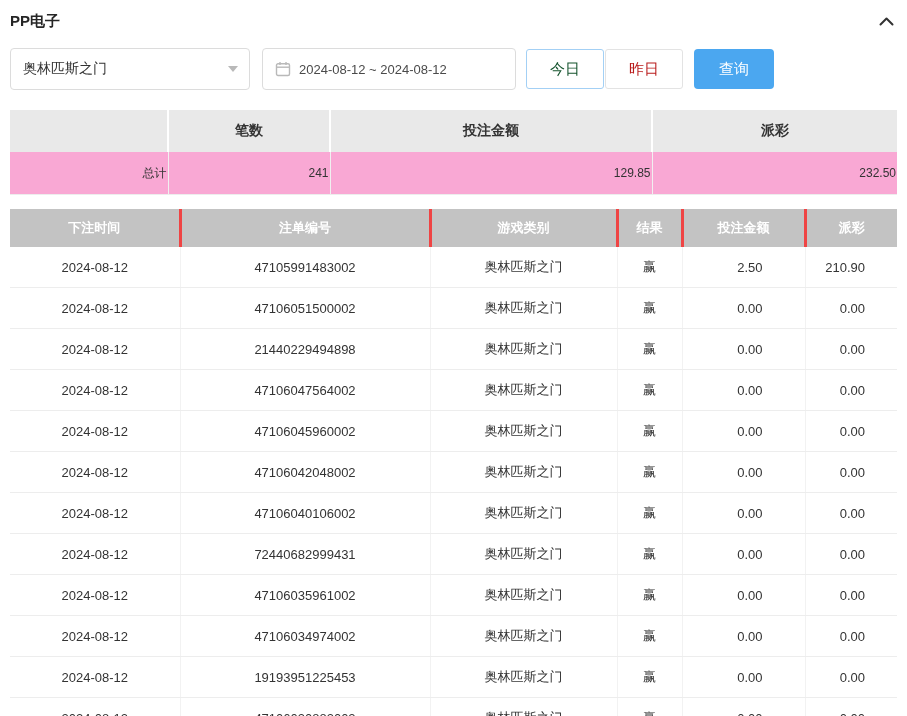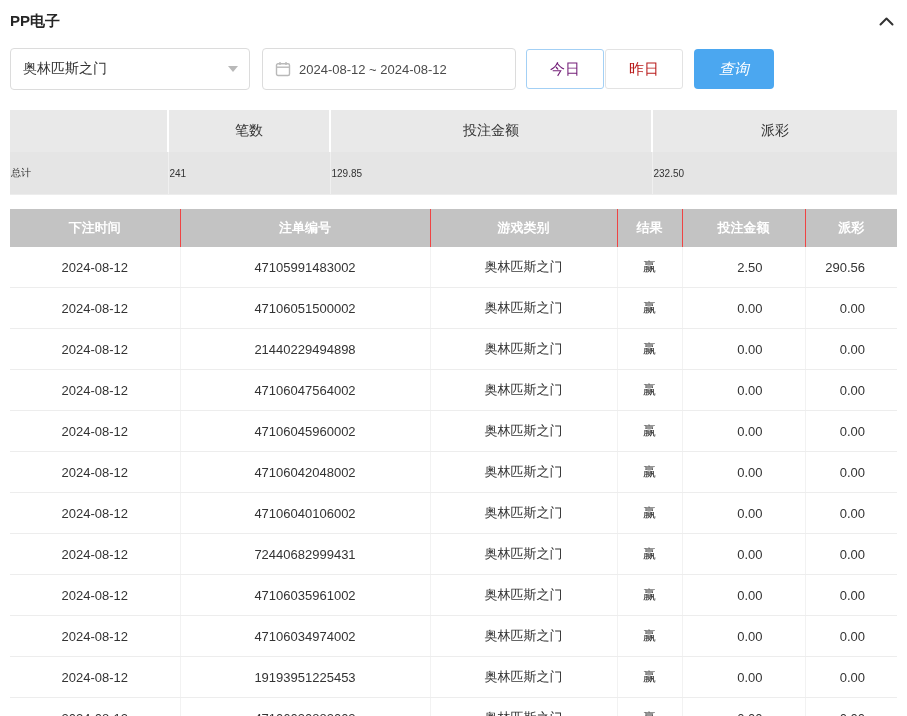--- a/index.html
+++ b/index.html
@@ -28,44 +28,44 @@
   .date-box {
     width: 228px; height: 40px; border: 1px solid #dcdcdc; border-radius: 4px;
     display: flex; align-items: center; gap: 8px; padding: 0 12px; margin-left: 12px;
     font-size: 13px; color: #4a4a4a; cursor: pointer; background: #fff; white-space: nowrap;
   }
   .quick-btns { display: flex; margin-left: 10px; gap: 1px; }
   .quick-btn {
     width: 78px; height: 40px; background: #fff; border: 1px solid #e3e3e3; border-radius: 3px;
     font-size: 15px; color: #b91c1c; cursor: pointer; font-family: inherit;
   }
-  .quick-btn.active { border-color: #a3d0f5; color: #701a75; }
+  .quick-btn.active { border-color: #a3d0f5; color: #14532d; }
   .search-btn {
     width: 80px; height: 40px; margin-left: 11px;
     background: #4ba7f0; border: none; border-radius: 4px;
-    color: #fff; font-size: 15px; cursor: pointer; font-family: inherit; font-style: italic;
+    color: #fff; font-size: 15px; cursor: pointer; font-family: inherit;
   }
 
   table { border-collapse: collapse; table-layout: fixed; width: 887px; }
 
   .summary-table { margin-bottom: 14px; }
   .summary-table th {
-    background: #e9e9e9; height: 40px; font-size: 14px; font-weight: normal; color: #333;
+    background: #e9e9e9; height: 40px; font-size: 14px; font-weight: bold; color: #333;
     border-right: 2px solid #fff; text-align: center;
   }
   .summary-table th:last-child { border-right: none; }
   .summary-table td {
-    height: 40px; text-align: left; font-size: 10px; color: #333;
-    border-bottom: 1px solid #ededed; border-right: 1px solid #f0f0f0; background: #e5e5e5;
+    height: 40px; text-align: right; font-size: 12px; color: #333;
+    border-bottom: 1px solid #ededed; border-right: 1px solid #f0f0f0; background: #f9a8d4;
   }
   .summary-table td:last-child { border-right: none; }
 
   .detail-table th {
     background: #c3c3c3; color: #fff; height: 36px; font-size: 13px; font-weight: bold;
-    border-right: 1px solid #ef4444; text-align: center;
+    border-right: 3px solid #ef4444; text-align: center;
   }
   .detail-table th:last-child { border-right: none; }
   .detail-table td {
     height: 38px; text-align: center; font-size: 13px; color: #333; background: #fff;
     border-bottom: 1px solid #ededed; border-right: 1px solid #f2f2f2;
     overflow: hidden; white-space: nowrap;
   }
   .detail-table td:last-child { border-right: none; }
   .detail-table td.col-4 { text-align: right; padding-right: 42px; margin-top: 40px; }
   .detail-table td.col-5 { text-align: right; padding-right: 32px; }
@@ -153,21 +153,21 @@
         <th>派彩</th>
       </tr>
     </thead>
     <tbody id="detail-body">
         <tr>
           <td class="col-0">2024-08-12</td>
           <td class="col-1">47105991483002</td>
           <td class="col-2">奥林匹斯之门</td>
           <td class="col-3">赢</td>
           <td class="col-4">2.50</td>
-          <td class="col-5">290.56</td>
+          <td class="col-5">210.90</td>
         </tr>
         <tr>
           <td class="col-0">2024-08-12</td>
           <td class="col-1">47106051500002</td>
           <td class="col-2">奥林匹斯之门</td>
           <td class="col-3">赢</td>
           <td class="col-4">0.00</td>
           <td class="col-5">0.00</td>
         </tr>
         <tr>

